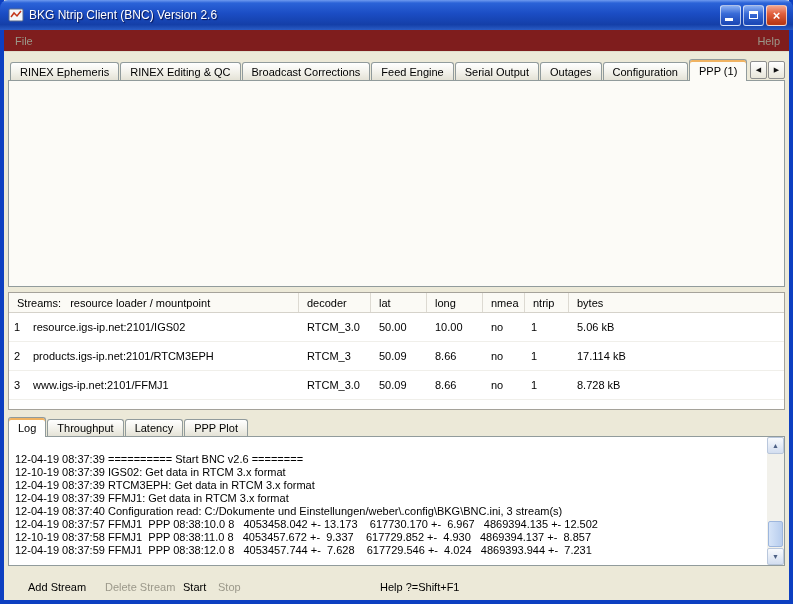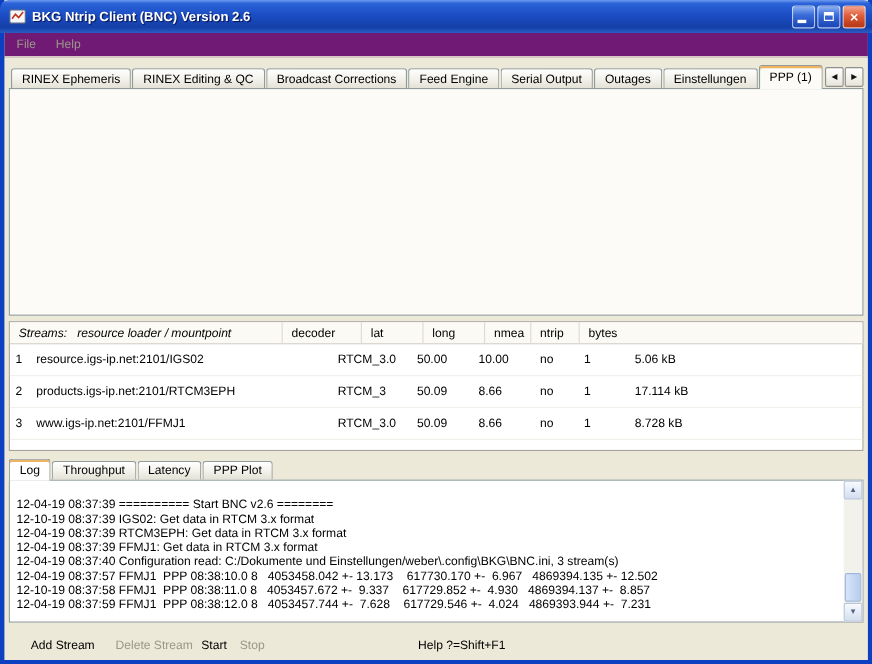--- a/index.html
+++ b/index.html
@@ -9,33 +9,33 @@
   .window { position:relative; width:793px; height:604px; background:#ECE9D8; overflow:hidden; }
   .frame { position:absolute; inset:0; border-left:4px solid #0d3fc1; border-right:4px solid #0d3fc1;
            border-bottom:4px solid #0d3fc1; pointer-events:none; z-index:60; }
 
   
   .titlebar { position:absolute; top:0; left:0; width:793px; height:30px; z-index:61;
     border-radius:8px 8px 0 0;
     background:linear-gradient(180deg,#6f9bef 0%,#2b63d8 10%,#1b4dc4 45%,#143fa8 82%,#2a5cc4 100%);
     display:flex; align-items:center; padding:0 6px; }
   .app-icon { width:16px; height:16px; margin:0 5px 0 2px; display:inline-block; }
-  .title { color:#fff; font-weight:bold; font-size:12px; text-shadow:1px 1px 1px rgba(0,0,40,.75); flex:1; }
+  .title { color:#fff; font-weight:normal; font-size:12px; text-shadow:1px 1px 1px rgba(0,0,40,.75); flex:1; }
   .wbtns { display:flex; }
   .wbtn { width:21px; height:21px; margin-left:2px; border-radius:3px; border:1px solid rgba(255,255,255,.65);
     display:flex; align-items:center; justify-content:center; position:relative; }
   .wbtn.min, .wbtn.max { background:linear-gradient(180deg,#8cb0f2,#3a6cd8 40%,#1d4ab8 90%); }
   .wbtn.close { background:linear-gradient(180deg,#f2a58d,#e2603e 40%,#bb3a17 90%); }
   .glyph-min { position:absolute; left:4px; bottom:4px; width:8px; height:3px; background:#fff; }
   .glyph-max { width:9px; height:8px; border:1px solid #fff; border-top:3px solid #fff; }
   .glyph-close { color:#fff; font-weight:bold; font-size:13px; line-height:13px; }
 
   
-  .menubar { position:absolute; top:30px; left:4px; right:4px; height:22px; background:#701a75;
-    border-bottom:1px solid #E0DDCB; display:flex; align-items:center; padding-left:2px; }
+  .menubar { position:absolute; top:30px; left:4px; right:4px; height:22px; background:#7f1d1d;
+    border-bottom:1px solid #E0DDCB; display:flex; align-items:center; padding-left:2px;justify-content:space-between; }
   .menu-item { padding:3px 9px; color:#9b988a; }
 
   
   .tabbar { position:absolute; top:59px; left:10px; height:21px; display:flex; align-items:flex-end; z-index:6; }
   .tab { height:18px; display:flex; align-items:center; padding:0 9px; margin-right:1px;
     background:linear-gradient(180deg,#FFFFFF,#F2F1EA 55%,#E4E2D6);
     border:1px solid #919B9C; border-bottom:none; border-radius:3px 3px 0 0; white-space:nowrap; }
   .tab.active { height:22px; margin-bottom:-1px; background:#FCFBF7; z-index:8; position:relative;
     box-shadow:inset 0 2px 0 #f0b362; }
   .tab-scroll { position:absolute; top:61px; right:8px; display:flex; z-index:7; }
@@ -63,21 +63,21 @@
   .checkbox { position:absolute; width:13px; height:13px; background:#fff; border:1px solid #7b98b7; }
 
   
   .streams { position:absolute; top:292px; left:8px; width:777px; height:118px;
     background:#fff; border:1px solid #A5A29A; }
   .thead { display:flex; height:20px; border-bottom:1px solid #D5D2CA; background:#FBFAF5; }
   .th { display:flex; align-items:center; padding-left:8px; border-right:1px solid #DDDAD2; white-space:pre; }
   .th:last-child { border-right:none; }
   .trow { display:flex; height:29px; align-items:center; border-bottom:1px solid #F0EFEA; }
   .td { white-space:nowrap; overflow:hidden; }
-  .w-mp-h { width:248px;font-style:italic; } .w-dec { width:72px; } .w-lat { width:56px; } .w-lon { width:56px;text-align:right; }
+  .w-mp-h { width:290px; } .w-dec { width:72px; } .w-lat { width:56px; } .w-lon { width:56px;text-align:right; }
   .w-nm { width:42px; } .w-nt { width:44px; } .w-by { flex:1; }
   .td-num { width:16px; padding-left:5px; }
   .td-mp { width:274px; padding-left:8px; }
   .td-dec { width:72px; padding-left:8px; }
   .td-lat { width:56px; padding-left:8px; }
   .td-lon { width:56px; padding-left:8px; }
   .td-nm { width:42px; padding-left:8px; }
   .td-nt { width:44px; padding-left:6px; }
   .td-by { flex:1; padding-left:8px; }
 
@@ -136,21 +136,21 @@
     <span class="menu-item">Help</span>
   </div>
 
   <div class="tabbar">
     <span class="tab">RINEX Ephemeris</span>
     <span class="tab">RINEX Editing &amp; QC</span>
     <span class="tab">Broadcast Corrections</span>
     <span class="tab">Feed Engine</span>
     <span class="tab">Serial Output</span>
     <span class="tab">Outages</span>
-    <span class="tab">Einstellungen</span>
+    <span class="tab">Configuration</span>
     <span class="tab active">PPP (1)</span>
   </div>
   <div class="tab-scroll">
     <span class="sbtn">◀</span>
     <span class="sbtn">▶</span>
   </div>
 
   <div class="tabpane"></div>
   <span class="flabel" style="left:20px; top:88px;">Precise Point Positioning, Panel 1.</span>
 

